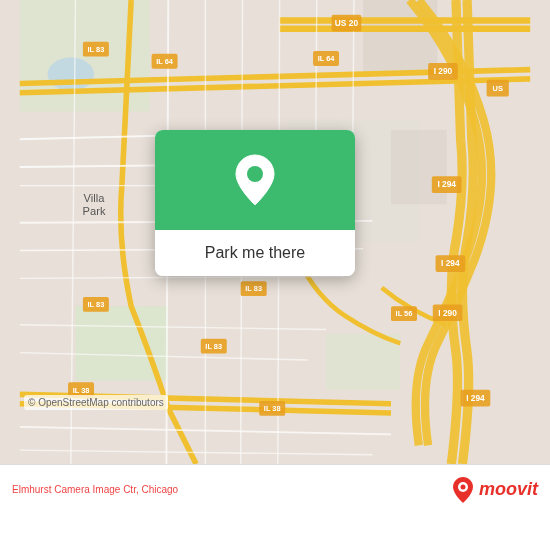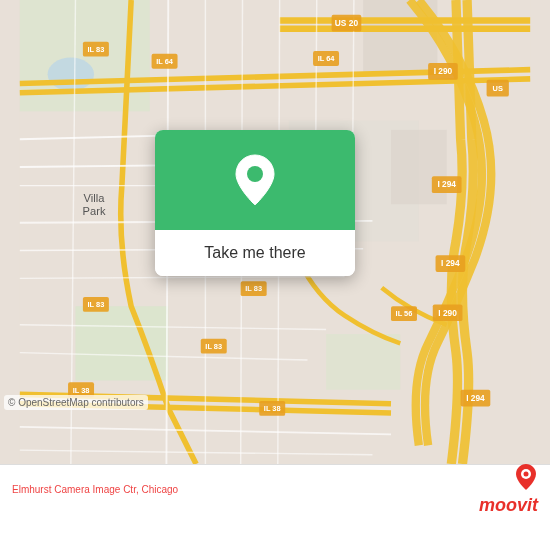--- a/index.html
+++ b/index.html
@@ -71,37 +71,36 @@
       border-top: 1px solid #ddd;
       display: flex;
       align-items: center;
       padding: 0 12px;
       gap: 8px;
     }
 
     #moovit-logo {
       margin-left: auto;
       display: flex;
-      align-items: flex-end;
+      align-items: center;
       gap: 4px;
-      flex-direction: column;
     }
 
     .moovit-pin {
       width: 24px;
       height: 28px;
       position: relative;
     }
 
     #attribution {
       font-size: 10px;
       color: #666;
       position: absolute;
       bottom: 54px;
-      left: 4px;
+      left: 24px;
       background: rgba(255,255,255,0.75);
       padding: 2px 4px;
       border-radius: 3px;
     }
 
   </style>
 </head>
 <body>
 
 <div id="map-container">
@@ -212,21 +211,21 @@
   </svg>
 
   <div id="popup-card">
     <div id="popup-green">
 
       <svg width="44" height="54" viewBox="0 0 44 54" xmlns="http://www.w3.org/2000/svg">
         <path d="M22 2 C11.5 2 3 10.5 3 21 C3 34 22 52 22 52 C22 52 41 34 41 21 C41 10.5 32.5 2 22 2 Z" fill="white" stroke="white" stroke-width="1"></path>
         <circle cx="22" cy="21" r="8" fill="#3cba6e"></circle>
       </svg>
     </div>
-    <button id="popup-button">Take me there</button>
+    <button id="popup-button">Park me there</button>
   </div>
 
   <div id="attribution">© OpenStreetMap contributors</div>
 </div>
 
 <div id="bottom-bar">
   <span style="font-size:10px; color:#ef4444; font-weight:400;">Elmhurst Camera Image Ctr, Chicago</span>
 
   <div id="moovit-logo">
 

